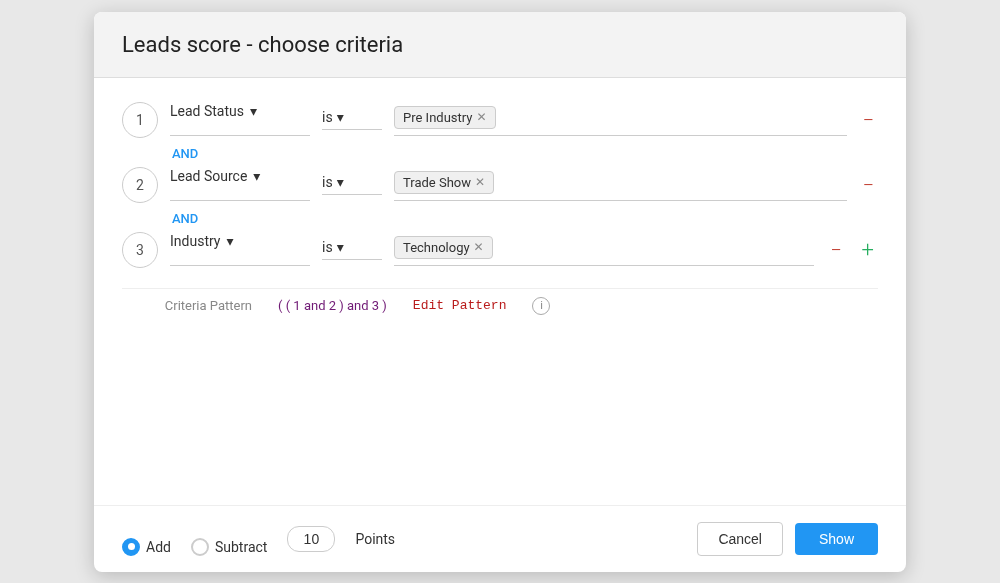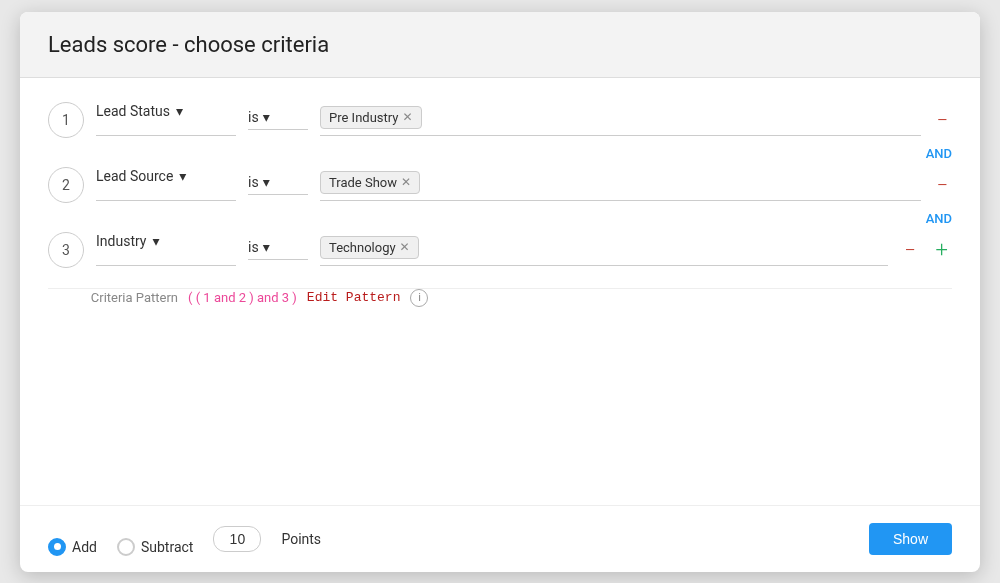--- a/index.html
+++ b/index.html
@@ -9,21 +9,21 @@
       display: flex;
       align-items: center;
       justify-content: center;
       min-height: 100vh;
       font-size: 14px;
       color: #333;
     }
     .modal {
       background: #fff;
       border-radius: 8px;
-      width: 960px;
+      width: 812px;
       min-height: 560px;
       box-shadow: 0 4px 20px rgba(0,0,0,0.2);
       overflow: hidden;
       display: flex;
       flex-direction: column;
     }
     .modal-header {
       background: #f3f3f3;
       padding: 20px 28px;
       border-bottom: 1px solid #ddd;
@@ -129,39 +129,38 @@
       flex-shrink: 0;
       font-weight: 300;
       line-height: 1;
       padding: 0 4px;
     }
     .and-label {
       color: #2196F3;
       font-size: 13px;
       font-weight: 500;
       margin: 6px 0 6px 50px;
-      text-align: right;
     }
     .criteria-pattern {
       display: flex;
       align-items: center;
-      gap: 10px;
+      gap: 26px;
       margin-top: 20px;
-      padding-top: 0;
+      padding-top: 8px;
       border-top: 1px solid #eee;
     }
     .pattern-label {
       color: #888;
       font-size: 13px;
       min-width: 130px;
       text-align: right;
     }
     .pattern-text {
       font-size: 13px;
-      color: #ec4899;
+      color: #701a75;
     }
     .edit-pattern-link {
       color: #b91c1c;
       font-size: 13px;
       cursor: pointer;
       text-decoration: none;
       font-family: Liberation Mono, monospace;
     }
     .info-icon {
       width: 18px;
@@ -353,16 +352,17 @@
         <span class="radio-label">Add</span>
       </div>
       <div class="radio-option">
         <div class="radio-circle empty"></div>
         <span class="radio-label">Subtract</span>
       </div>
       <input class="points-input" type="text" value="10" style="">
       <span class="points-label">Points</span>
     </div>
     <div class="footer-right">
+      <button class="btn-cancel">Cancel</button>
       <button class="btn-save">Show</button>
     </div>
   </div>
 </div>
 
 </body></html>

